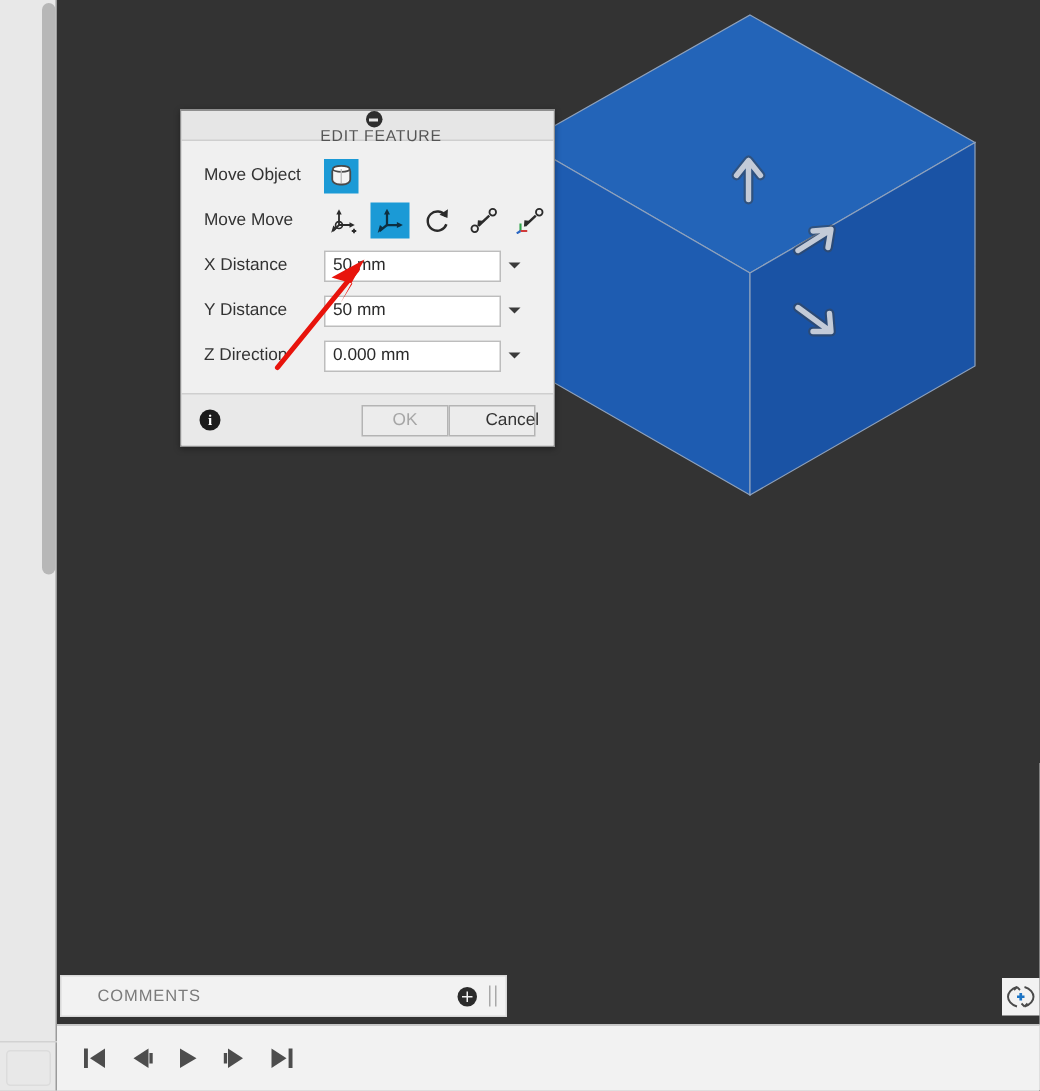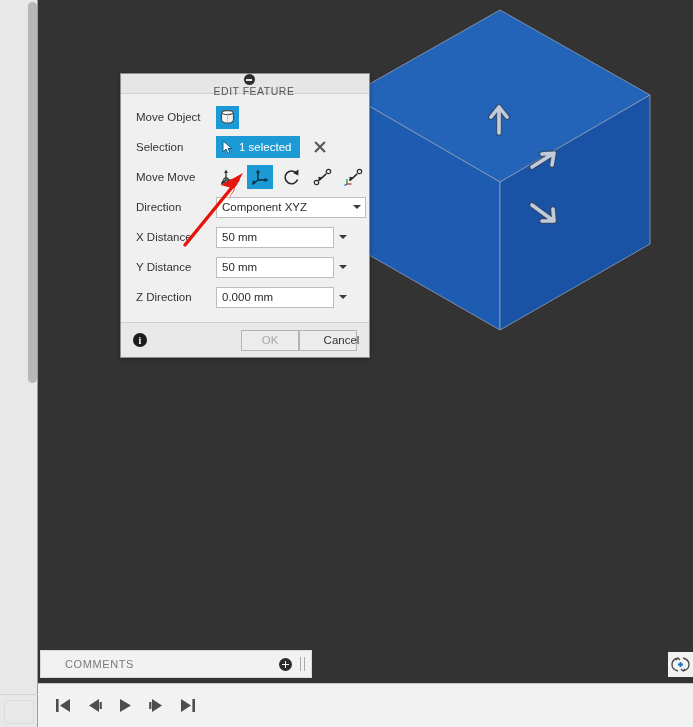--- a/index.html
+++ b/index.html
@@ -65,21 +65,21 @@
   #cube-svg {
     position: absolute;
     left: 0; top: 0;
     width: 655px; height: 683px;
   }
 
   
   #comments-bar {
     position: absolute;
     left: 40px; top: 650px;
-    width: 272px; height: 28px;
+    width: 298px; height: 28px;
     background: #f2f2f2;
     border: 1px solid #d8d8d8;
     box-sizing: border-box;
     display: flex;
     align-items: center;
   }
   #comments-label {
     font-size: 11px;
     color: #7a7a7a;
     letter-spacing: 0.6px;
@@ -455,30 +455,20 @@
       <span class="form-label">Move Object</span>
       <div id="move-object-btn" class="blue-btn">
         <svg width="15" height="16" viewBox="0 0 15 16">
           <rect x="1.5" y="2" width="12" height="12" rx="5" ry="3.4" fill="#f4f4f4" stroke="#4a4a4a" stroke-width="1.2"></rect>
           <ellipse cx="7.5" cy="3.6" rx="5.6" ry="2" fill="#ffffff" stroke="#4a4a4a" stroke-width="1.1"></ellipse>
           <path d="M7.5,3.6 L7.5,13" stroke="#bbbbbb" stroke-width="0.9"></path>
         </svg>
       </div>
     </div>
 
-    <div class="form-row">
-      <span class="form-label">Selection</span>
-      <div id="selection-btn">
-        <svg width="13" height="15" viewBox="0 0 13 15">
-          <polygon points="2,1 2,12 5,9 7,13.5 9,12.5 7,8.5 11,8.5" fill="#ffffff" stroke="#1a5e85" stroke-width="1"></polygon>
-        </svg>
-        <span id="selection-label">1 selected</span>
-      </div>
-      <span id="selection-clear"></span>
-    </div>
 
     <div class="form-row">
       <span class="form-label">Move Move</span>
       <div id="move-type-group">
 
         <div class="move-type-btn">
           <svg width="19" height="18" viewBox="0 0 19 18">
             <g stroke="#2b2b2b" stroke-width="1.2" fill="none">
               <path d="M6,12 L6,3"></path>
                 <path d="M6,12 L2,16"></path>
@@ -528,29 +518,20 @@
             <polygon points="5.3,13.3 5.6,8.8 10,9.4" fill="#2b2b2b"></polygon>
             <path d="M3,16 L3,11" stroke="#2fa34a" stroke-width="1.4"></path>
             <path d="M3,16 L7.5,16" stroke="#d13b3b" stroke-width="1.4"></path>
             <path d="M3,16 L0.5,17.6" stroke="#2a66c4" stroke-width="1.4"></path>
           </svg>
         </div>
 
       </div>
     </div>
 
-    <div class="form-row">
-      <span class="form-label">Direction</span>
-      <div id="direction-combo" class="combo">
-        <span class="combo-value">Component XYZ</span>
-        <span class="combo-arrow">
-          <span class="caret"></span>
-        </span>
-      </div>
-    </div>
 
     <div class="form-row">
       <span class="form-label">X Distance</span>
       <div class="combo dist-combo">
         <span class="combo-value">50 mm</span>
       </div>
       <span class="dist-arrow-outside">
         <span class="caret"></span>
       </span>
     </div>

